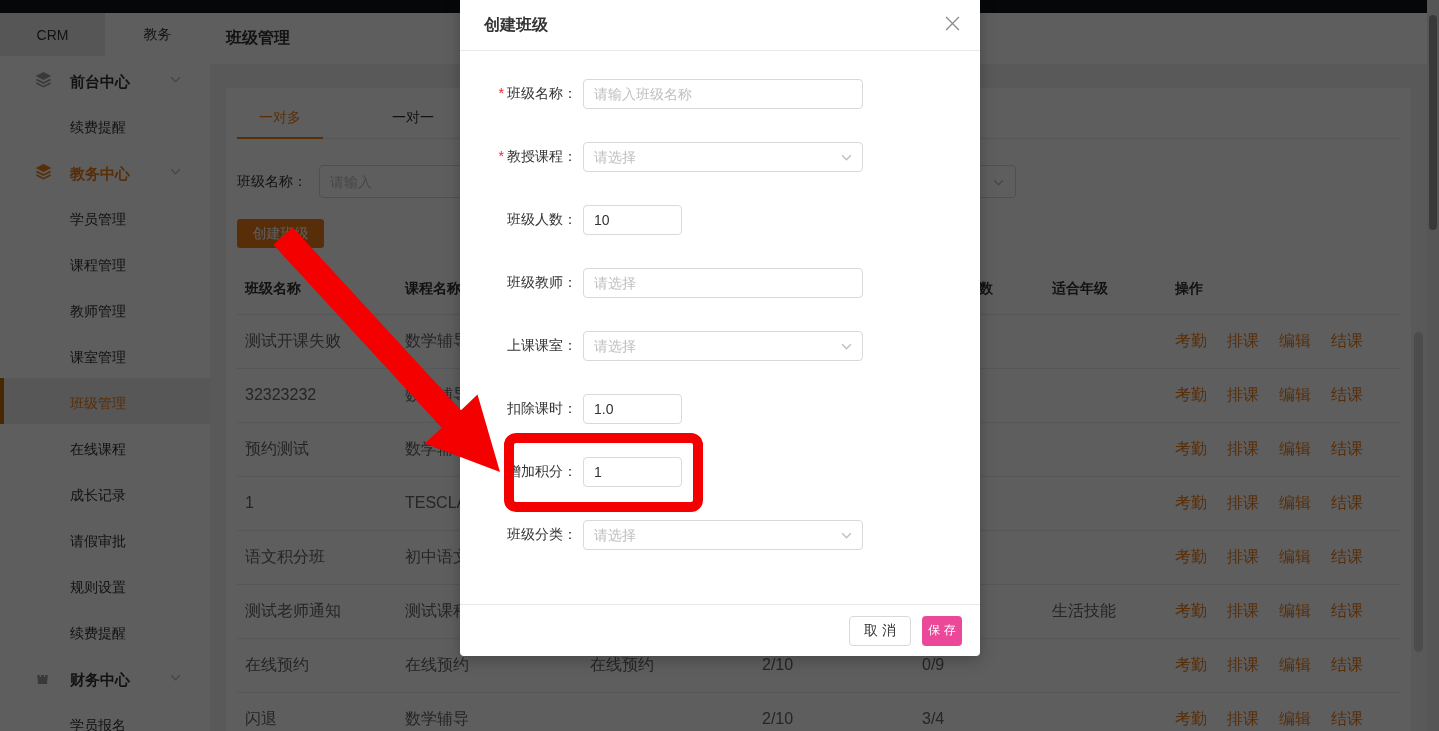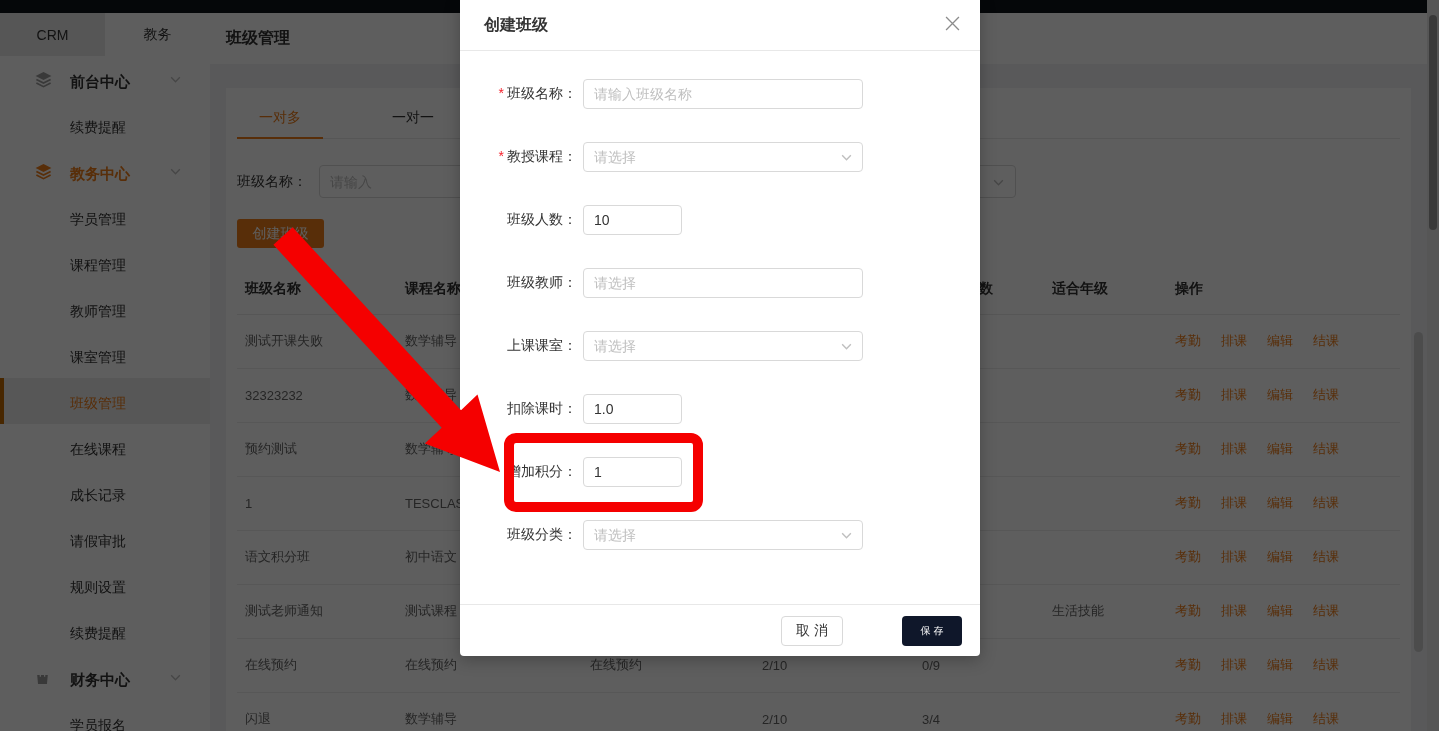--- a/index.html
+++ b/index.html
@@ -47,21 +47,21 @@
   .filter-row label { color:#333; margin-right:12px; }
   .filter-input { width:280px; height:33px; border:1px solid #d9d9d9; border-radius:4px; padding:0 10px; font-size:14px; color:#333; background:#fff; }
   .filter-input::placeholder { color:#bfbfbf; }
   .filter-select2 { position:absolute; left:499px; top:0; width:280px; height:33px; border:1px solid #d9d9d9; border-radius:4px; background:#fff; }
   .filter-select2 .sel-caret { position:absolute; right:10px; top:10px; }
   .create-btn { margin-top:21px; width:87px; height:29px; background:#EE7D1A; color:#fff; border:none; border-radius:3px; font-size:14px; cursor:pointer; }
 
   table.grid { margin-top:17px; width:1163px; border-collapse:collapse; table-layout:fixed; }
   table.grid th { height:49px; text-align:left; font-weight:bold; color:#333; font-size:14px; padding-left:8px; border-bottom:1px solid #e8e8e8; }
   table.grid th.th-hours { padding-left:37px; }
-  table.grid td { height:54px; font-size:13px; color:#666; padding-left:8px; border-bottom:1px solid #ebebeb; }
+  table.grid td { height:54px; font-size:16px; color:#666; padding-left:8px; border-bottom:1px solid #ebebeb; }
   td.cname { color:#EE7D1A; }
   td.cname.plain { color:#666; }
   .act { color:#EE7D1A; margin-right:20px; cursor:pointer; }
 
   
   .overlay { position:absolute; inset:0; background:rgba(0,0,0,0.63); z-index:10; }
 
   
   .modal { position:absolute; left:460px; top:0; width:520px; height:656px; background:#fff; border-radius:0 0 4px 4px; box-shadow:0 4px 16px rgba(0,0,0,.25); z-index:20; }
   .modal-header { height:51px; border-bottom:1px solid #e8e8e8; display:flex; align-items:center; padding:0 24px; position:relative; }
@@ -70,23 +70,23 @@
   .modal-body { padding:28px 20px 0 24px; }
   .frow { display:flex; align-items:center; height:30px; margin-bottom:33px; position:relative; }
   .flabel { width:93px; text-align:right; color:#333; font-size:14px; flex:none; }
   .req { color:#f5222d; margin-right:3px; }
   .fctl { margin-left:6px; position:relative; }
   .fin { height:30px; border:1px solid #d9d9d9; border-radius:4px; padding:0 10px; font-size:14px; color:#333; background:#fff; }
   .fin::placeholder { color:#bfbfbf; }
   .fin.wide { width:280px; }
   .fin.narrow { width:99px; }
   .sel-caret { position:absolute; right:10px; top:9px; line-height:0; pointer-events:none; }
-  .modal-footer { position:absolute; left:0; right:0; bottom:0; height:52px; border-top:1px solid #e8e8e8; display:flex; align-items:center; justify-content:flex-end; padding-right:18px;gap:48px; }
+  .modal-footer { position:absolute; left:0; right:0; bottom:0; height:52px; border-top:1px solid #e8e8e8; display:flex; align-items:center; justify-content:flex-end; padding-right:18px; }
   .btn-cancel { width:62px; height:30px; background:#fff; border:1px solid #d9d9d9; border-radius:4px; color:#333; font-size:14px; margin-right:11px; cursor:pointer; }
-  .btn-save { width:60px; height:30px; background:#0f172a; border:none; border-radius:4px; color:#fff; font-size:10px; cursor:pointer; }
+  .btn-save { width:40px; height:30px; background:#ec4899; border:none; border-radius:4px; color:#fff; font-size:12px; cursor:pointer; }
 
   
   .annot { position:absolute; inset:0; z-index:40; pointer-events:none; }
 </style>
 </head>
 <body>
 
 <div class="screen">
 
   <div class="topbar"></div>

